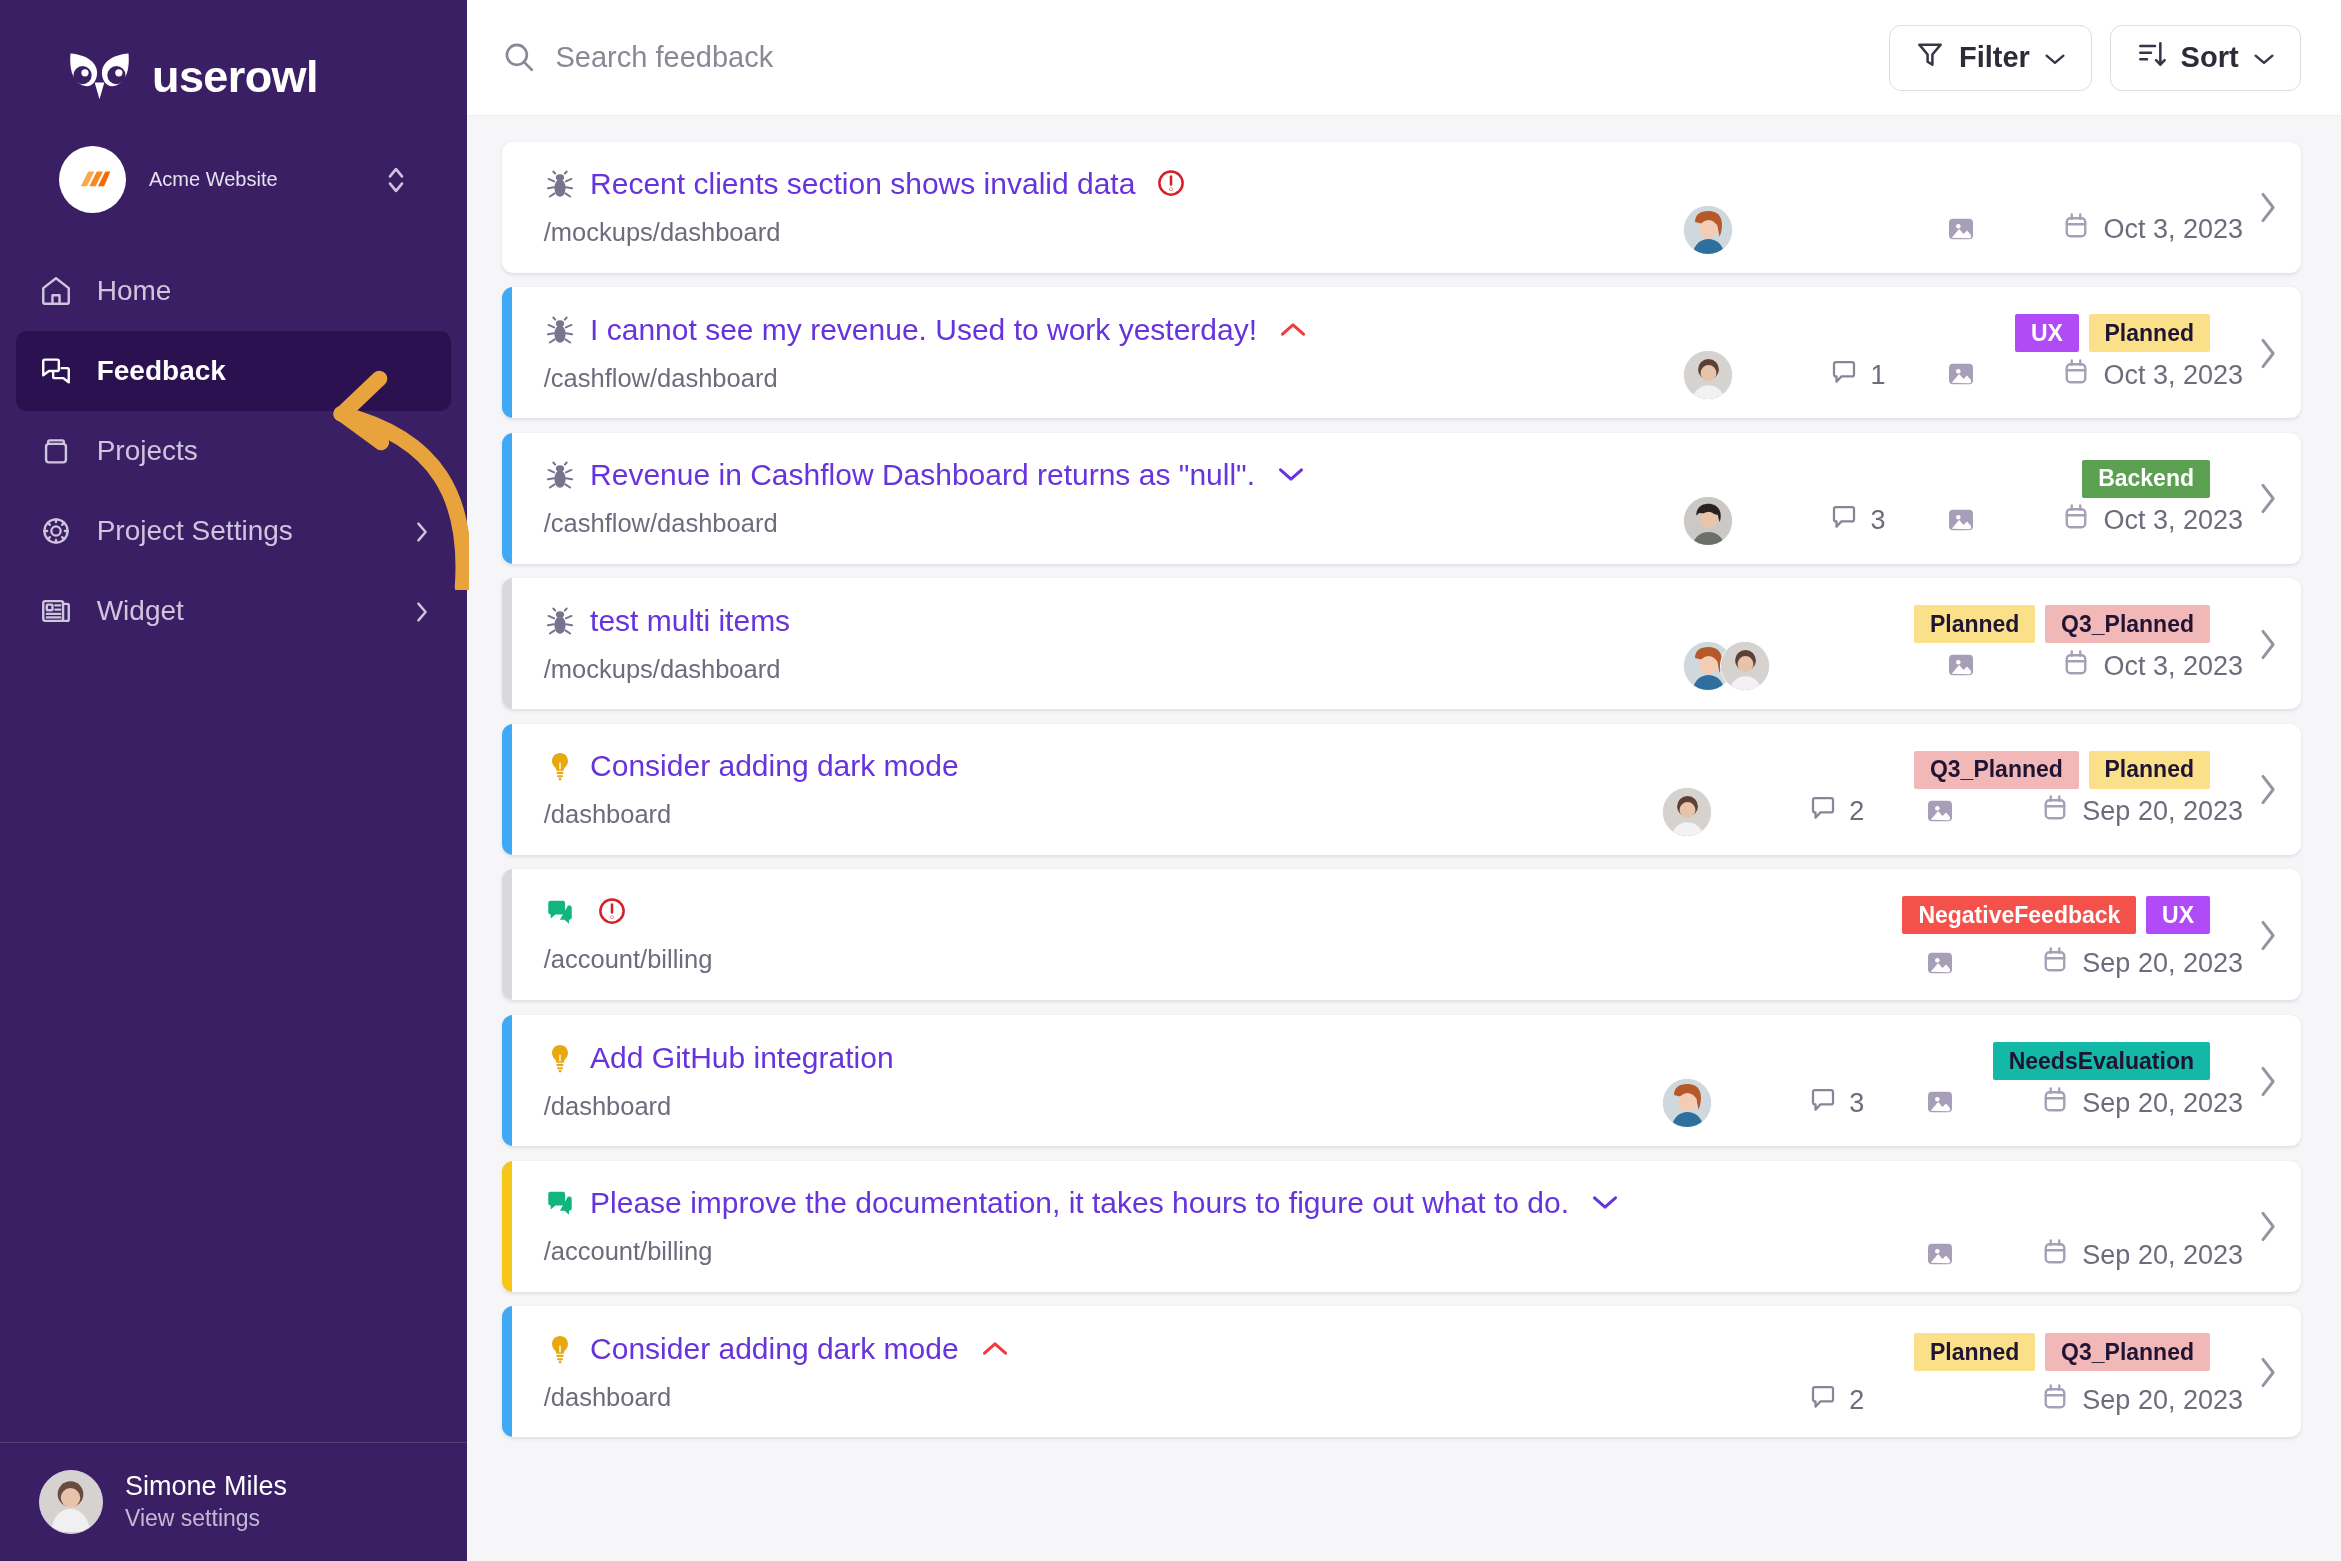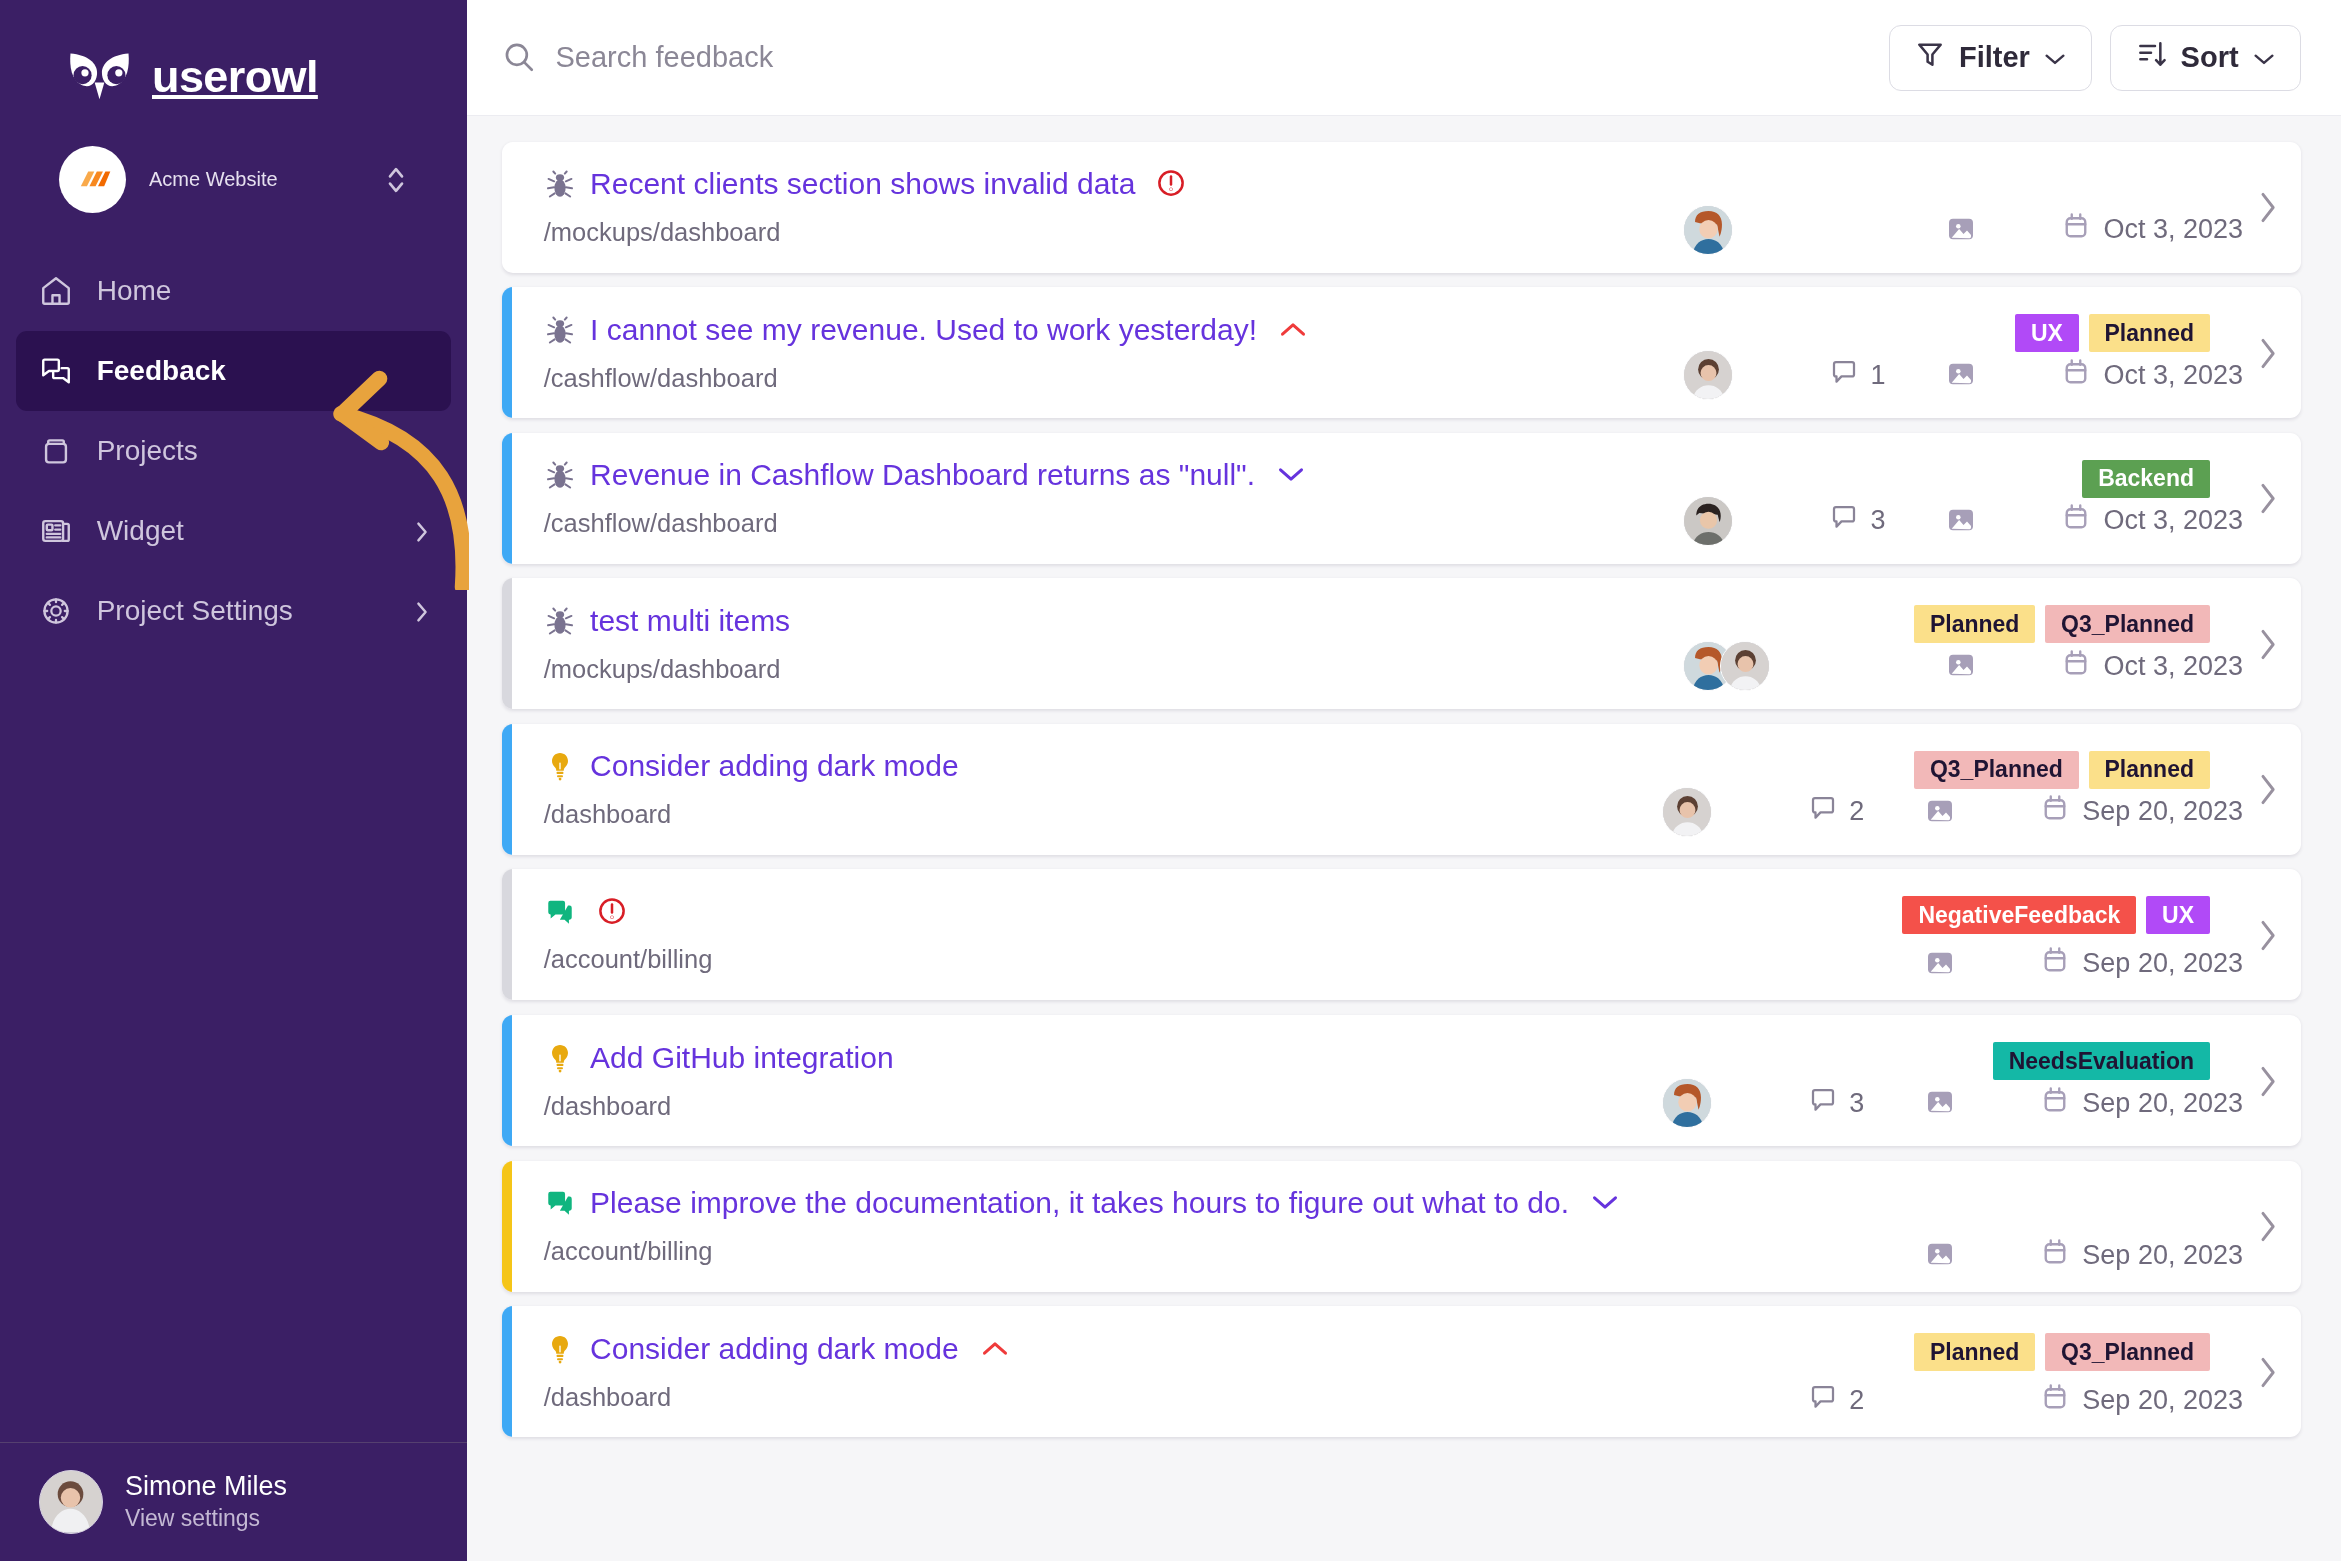--- a/index.html
+++ b/index.html
@@ -11,21 +11,21 @@
   .app { display: flex; width: 2342px; height: 1561px; }
 
   
   .sidebar {
     width: 467px; flex: 0 0 467px; height: 1561px;
     background: #3b1f65; display: flex; flex-direction: column;
     position: relative;
   }
   .brand { display: flex; align-items: center; gap: 16px; padding: 32px 0 0 63px; height: 122px; }
   .owl-logo { width: 73px; height: 52px; flex: 0 0 73px; }
-  .brand-text { color: #ffffff; font-size: 45px; font-weight: 700; letter-spacing: -0.6px; text-decoration: underline; }
+  .brand-text { color: #ffffff; font-size: 45px; font-weight: 700; letter-spacing: -0.6px; }
 
   .project-switcher {
     margin: 12px 32px 0 32px; height: 91px; border-radius: 9.7px;
     display: flex; align-items: center; gap: 23px; padding: 0 27px; cursor: pointer;
   }
   .project-avatar {
     width: 67px; height: 67px; border-radius: 50%; background: #ffffff;
     flex: 0 0 67px; display: flex; align-items: center; justify-content: center;
   }
   .project-name { color: #e6e0ef; font-size: 20px; font-weight: 400; flex: 1; }
@@ -177,44 +177,44 @@
           <svg viewBox="0 0 24 24" width="34" height="34" fill="none" stroke="#cfc6dd" stroke-width="1.7" stroke-linecap="round" stroke-linejoin="round">
             <rect x="5" y="7" width="14" height="13" rx="2"></rect>
             <path d="M6.5 7V5.5a1 1 0 0 1 1-1h9a1 1 0 0 1 1 1V7"></path>
           </svg>
         </span>
         <span class="nav-label">Projects</span>
       </div>
 
       <div class="nav-item">
         <span class="nav-icon">
+          <svg viewBox="0 0 24 24" width="34" height="34" fill="none" stroke="#cfc6dd" stroke-width="1.6" stroke-linecap="round" stroke-linejoin="round">
+            <circle cx="12" cy="12" r="8.2"></circle>
+            <circle cx="12" cy="12" r="3.3"></circle>
+            <path d="M12 3.8v2M12 18.2v2M3.8 12h2M18.2 12h2M6.2 6.2l1.5 1.5M16.3 16.3l1.5 1.5M17.8 6.2l-1.5 1.5M7.7 16.3l-1.5 1.5"></path>
+          </svg>
+        </span>
+        <span class="nav-label">Project Settings</span>
+        <span class="nav-caret">
+          <svg viewBox="0 0 12 20" width="16" height="24" fill="none" stroke="#cfc6dd" stroke-width="2" stroke-linecap="round" stroke-linejoin="round">
+              <polyline points="3,3 9,10 3,17"></polyline>
+            </svg>
+        </span>
+      </div>
+
+      <div class="nav-item">
+        <span class="nav-icon">
           <svg viewBox="0 0 24 24" width="34" height="34" fill="none" stroke="#cfc6dd" stroke-width="1.7" stroke-linecap="round" stroke-linejoin="round">
             <rect x="3" y="5" width="14" height="14" rx="1.5"></rect>
             <rect x="5.5" y="7.5" width="4" height="4" rx="0.7"></rect>
             <path d="M11.5 8h3.5M11.5 11h3.5M5.5 14h9.5M5.5 16.5h9.5"></path>
             <path d="M17 7h3a1 1 0 0 1 1 1v10a1 1 0 0 1-1 1h-3"></path>
           </svg>
         </span>
         <span class="nav-label">Widget</span>
-        <span class="nav-caret">
-          <svg viewBox="0 0 12 20" width="16" height="24" fill="none" stroke="#cfc6dd" stroke-width="2" stroke-linecap="round" stroke-linejoin="round">
-              <polyline points="3,3 9,10 3,17"></polyline>
-            </svg>
-        </span>
-      </div>
-
-      <div class="nav-item">
-        <span class="nav-icon">
-          <svg viewBox="0 0 24 24" width="34" height="34" fill="none" stroke="#cfc6dd" stroke-width="1.6" stroke-linecap="round" stroke-linejoin="round">
-            <circle cx="12" cy="12" r="8.2"></circle>
-            <circle cx="12" cy="12" r="3.3"></circle>
-            <path d="M12 3.8v2M12 18.2v2M3.8 12h2M18.2 12h2M6.2 6.2l1.5 1.5M16.3 16.3l1.5 1.5M17.8 6.2l-1.5 1.5M7.7 16.3l-1.5 1.5"></path>
-          </svg>
-        </span>
-        <span class="nav-label">Project Settings</span>
         <span class="nav-caret">
           <svg viewBox="0 0 12 20" width="16" height="24" fill="none" stroke="#cfc6dd" stroke-width="2" stroke-linecap="round" stroke-linejoin="round">
               <polyline points="3,3 9,10 3,17"></polyline>
             </svg>
         </span>
       </div>
     </nav>
 
     <span class="arrow-annotation">
       <svg viewBox="0 0 330 400" width="201" height="243">

